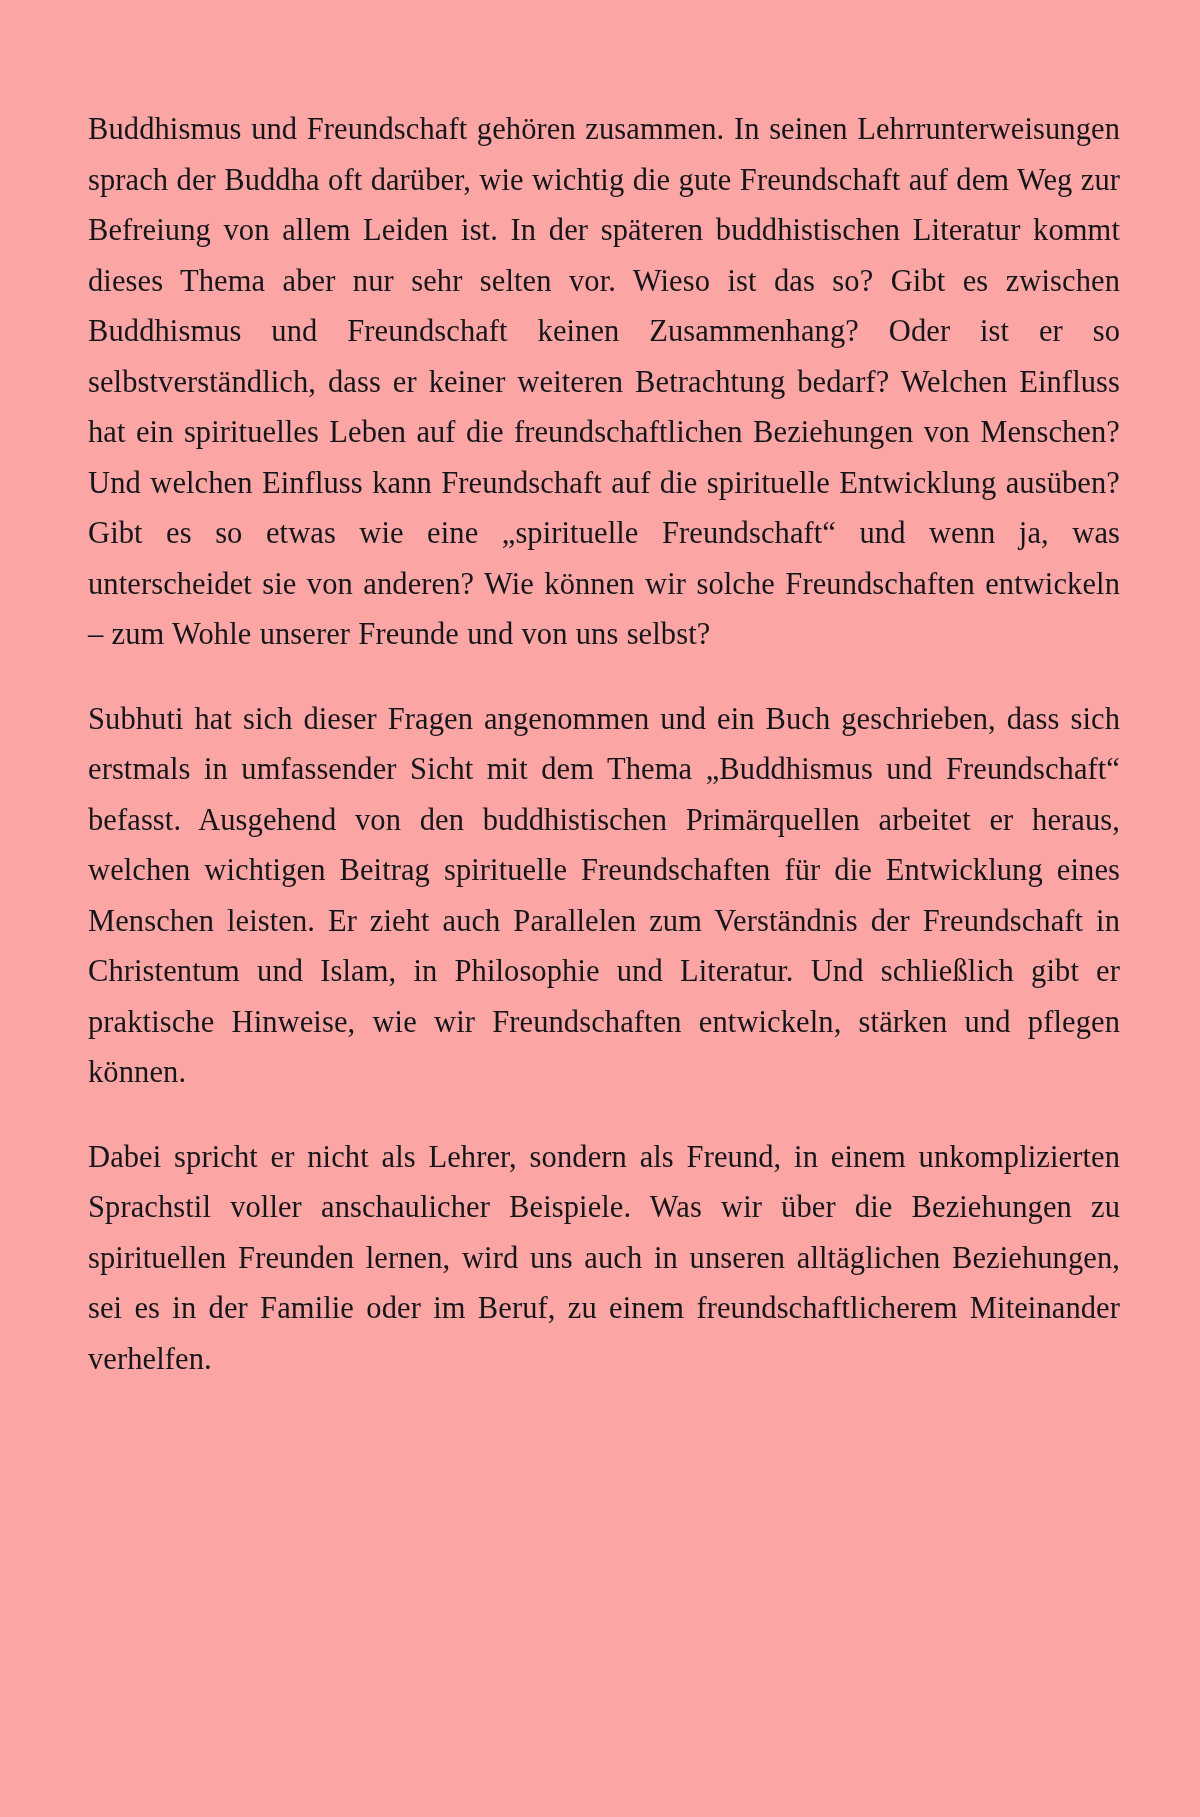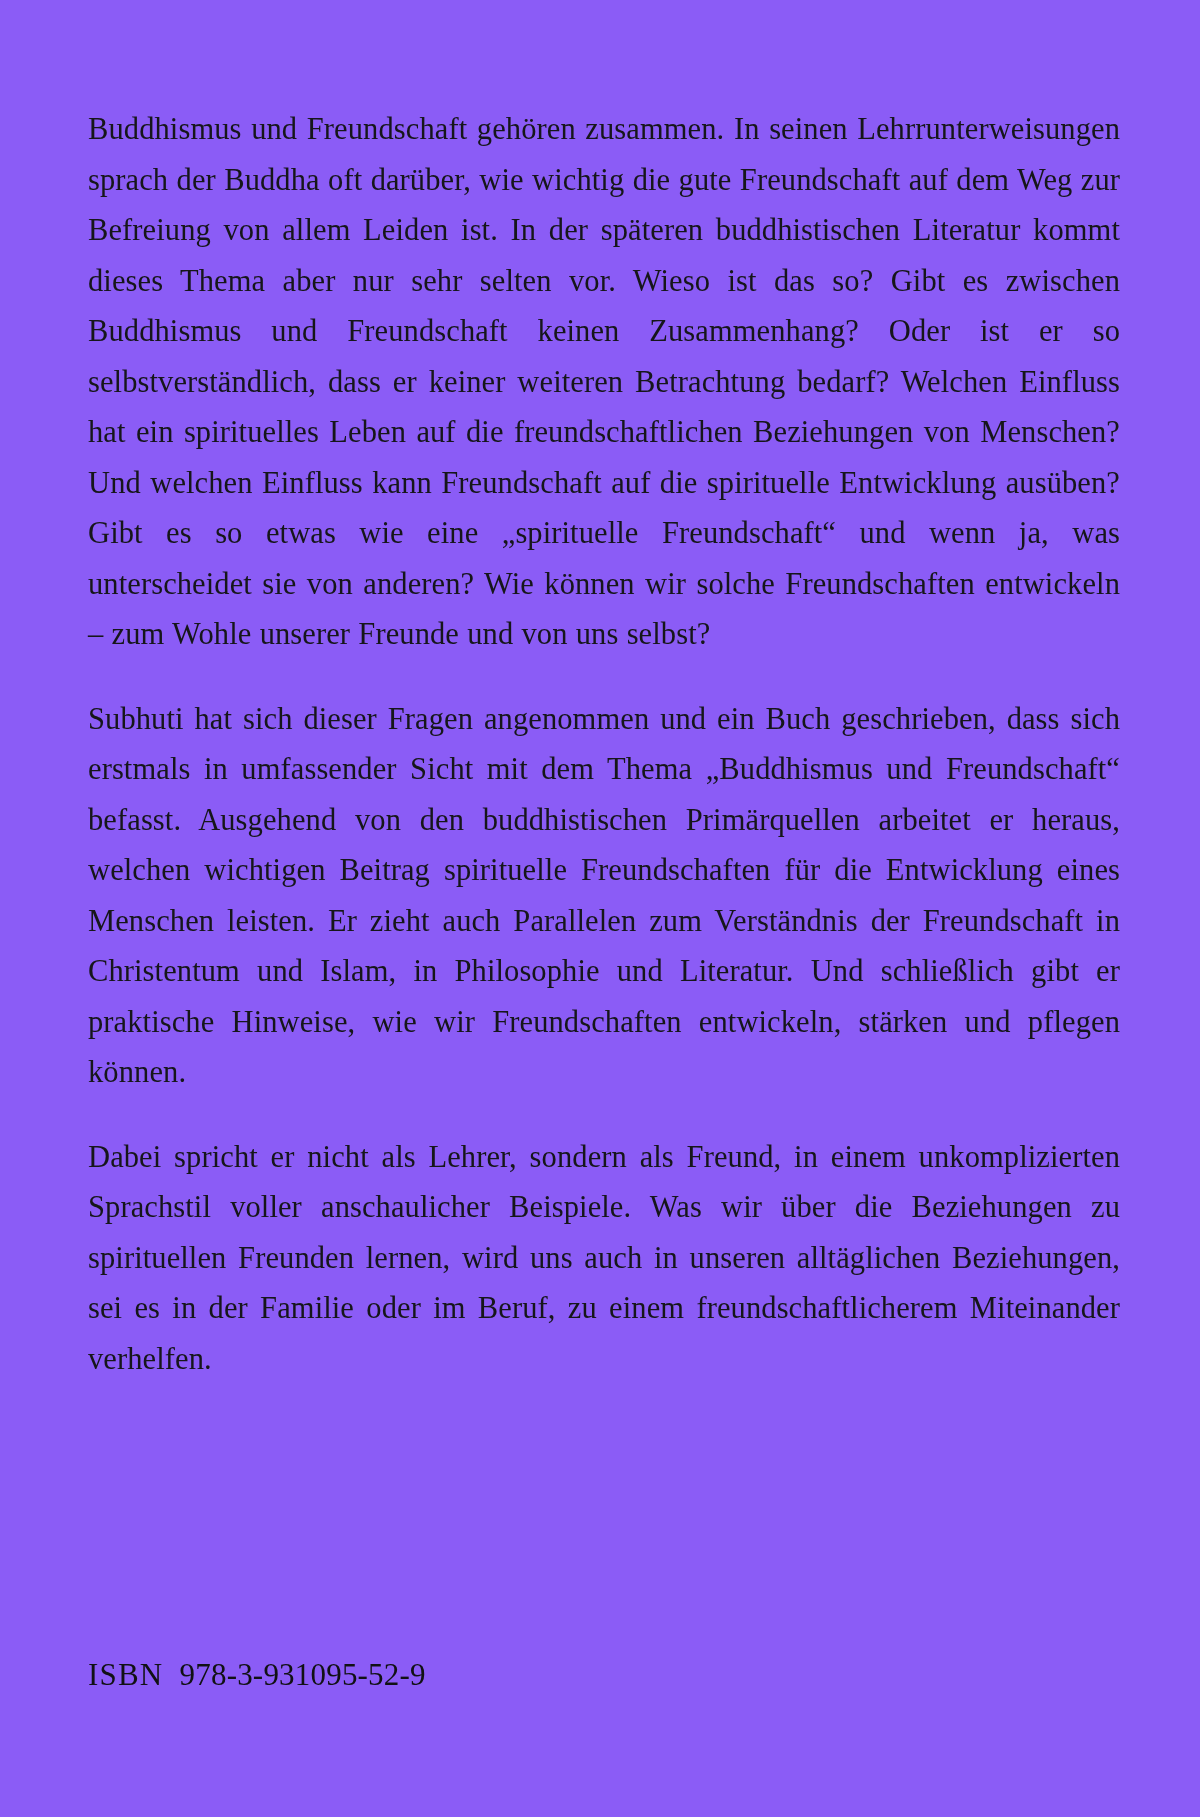--- a/index.html
+++ b/index.html
@@ -14,21 +14,21 @@
     position: relative;
     font-family: "Liberation Serif", "DejaVu Serif", serif;
     color: #16161a;
     -webkit-font-smoothing: antialiased;
   }
   .page {
     position: absolute;
     left: 0; top: 0;
     width: 1200px;
     height: 1817px;
-    background: #8b5cf6;
+    background: #fca5a5;
     overflow: hidden;
   }
   .text-column {
     position: absolute;
     left: 88px;
     top: 104px;
     width: 1032px;
   }
   .blurb-paragraph {
     margin: 0 0 34px 0;
@@ -65,15 +65,14 @@
 <body>
 
 <div class="page">
 
   <div class="text-column">
     <p class="blurb-paragraph">Buddhismus und Freundschaft gehören zusammen. In seinen Lehrrunterweisungen sprach der Buddha oft darüber, wie wichtig die gute Freundschaft auf dem Weg zur Befreiung von allem Leiden ist. In der späteren buddhistischen Literatur kommt dieses Thema aber nur sehr selten vor. Wieso ist das so? Gibt es zwischen Buddhismus und Freundschaft keinen Zusammenhang? Oder ist er so selbstverständlich, dass er keiner weiteren Betrachtung bedarf? Welchen Einfluss hat ein spirituelles Leben auf die freundschaftlichen Beziehungen von Menschen? Und welchen Einfluss kann Freundschaft auf die spirituelle Entwicklung ausüben? Gibt es so etwas wie eine „spirituelle Freundschaft“ und wenn ja, was unterscheidet sie von anderen? Wie können wir solche Freundschaften entwickeln – zum Wohle unserer Freunde und von uns selbst?</p>
     <p class="blurb-paragraph">Subhuti hat sich dieser Fragen angenommen und ein Buch geschrieben, dass sich erstmals in umfassender Sicht mit dem Thema „Buddhismus und Freundschaft“ befasst. Ausgehend von den buddhistischen Primärquellen arbeitet er heraus, welchen wichtigen Beitrag spirituelle Freundschaften für die Entwicklung eines Menschen leisten. Er zieht auch Parallelen zum Verständnis der Freundschaft in Christentum und Islam, in Philosophie und Literatur. Und schließlich gibt er praktische Hinweise, wie wir Freundschaften entwickeln, stärken und pflegen können.</p>
     <p class="blurb-paragraph">Dabei spricht er nicht als Lehrer, sondern als Freund, in einem unkomplizierten Sprachstil voller anschaulicher Beispiele. Was wir über die Beziehungen zu spirituellen Freunden lernen, wird uns auch in unseren alltäglichen Beziehungen, sei es in der Familie oder im Beruf, zu einem freundschaftlicherem Miteinander verhelfen.</p>
   </div>
 
-  <div class="isbn-line"><span class="isbn-label">ISBN</span><span>  </span><span class="isbn-number">978-3-931095-52-9</span></div>
 
 </div>
 
 </body></html>

